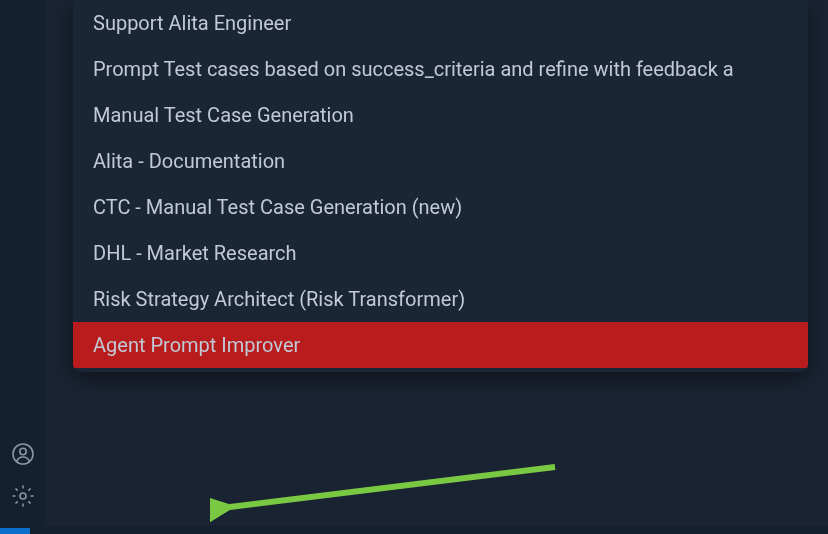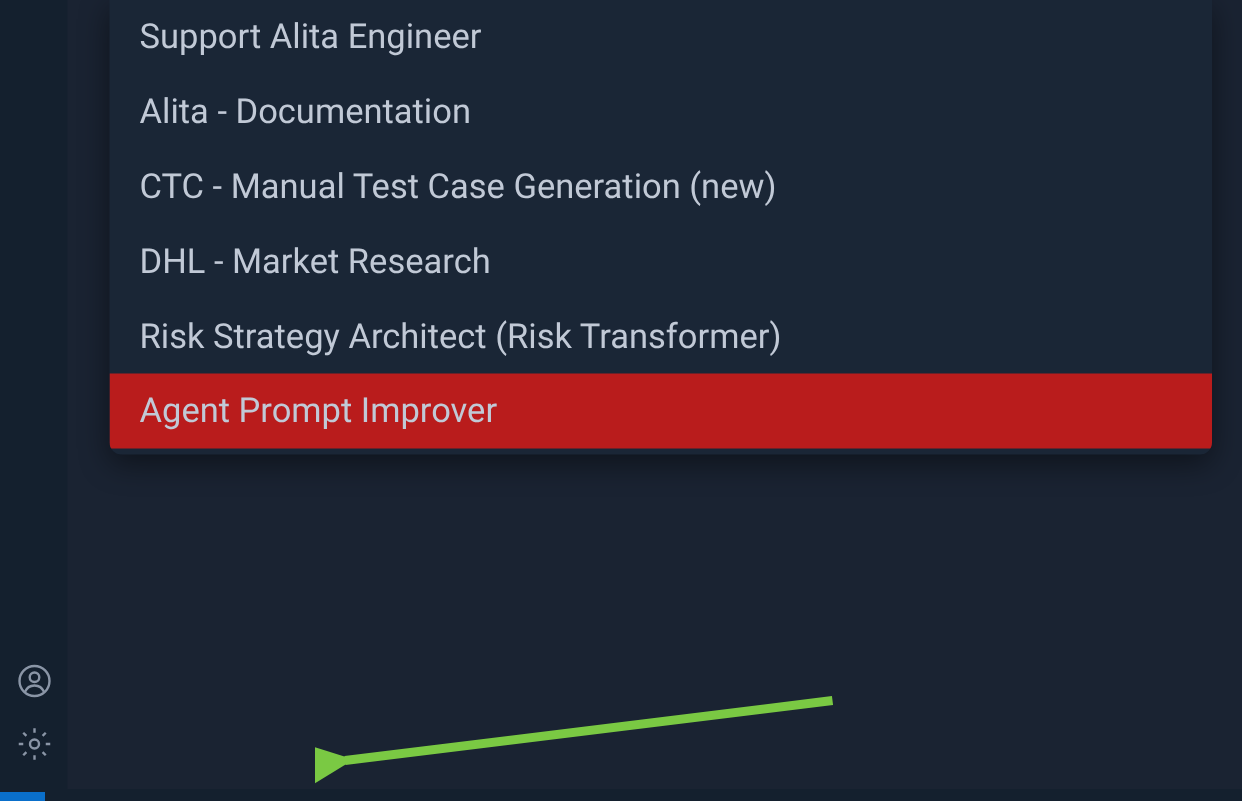--- a/index.html
+++ b/index.html
@@ -42,21 +42,21 @@
       width: 735px;
       background: #1a2636;
       border-radius: 0 0 8px 8px;
       box-shadow: 0 6px 20px rgba(0,0,0,0.45);
       overflow: hidden;
       padding-bottom: 4px;
     }
     .dropdown-item {
       padding: 10px 20px 10px 20px;
       color: #c1c9d6;
-      font-size: 23px;
+      font-size: 20px;
       font-weight: 400;
       cursor: pointer;
       white-space: nowrap;
       overflow: hidden;
       text-overflow: clip;
       line-height: 1.3;
     }
     .dropdown-item.highlighted {
       background: #b91c1c;
     }
@@ -100,20 +100,26 @@
       <path d="M12 1.5v3M12 19.5v3M4.5 4.5l2.1 2.1M17.4 17.4l2.1 2.1M1.5 12h3M19.5 12h3M4.5 19.5l2.1-2.1M17.4 6.6l2.1-2.1"></path>
     </svg>
   </div>
 </div>
 
 <div class="dropdown-panel">
   <div class="dropdown-item">
     <span>Support Alita Engineer</span>
   </div>
   <div class="dropdown-item">
+    <span>Prompt Test cases based on success_criteria and refine with feedback a</span>
+  </div>
+  <div class="dropdown-item">
+    <span>Manual Test Case Generation</span>
+  </div>
+  <div class="dropdown-item">
     <span>Alita - Documentation</span>
   </div>
   <div class="dropdown-item">
     <span>CTC - Manual Test Case Generation (new)</span>
   </div>
   <div class="dropdown-item">
     <span>DHL - Market Research</span>
   </div>
   <div class="dropdown-item">
     <span>Risk Strategy Architect (Risk Transformer)</span>

